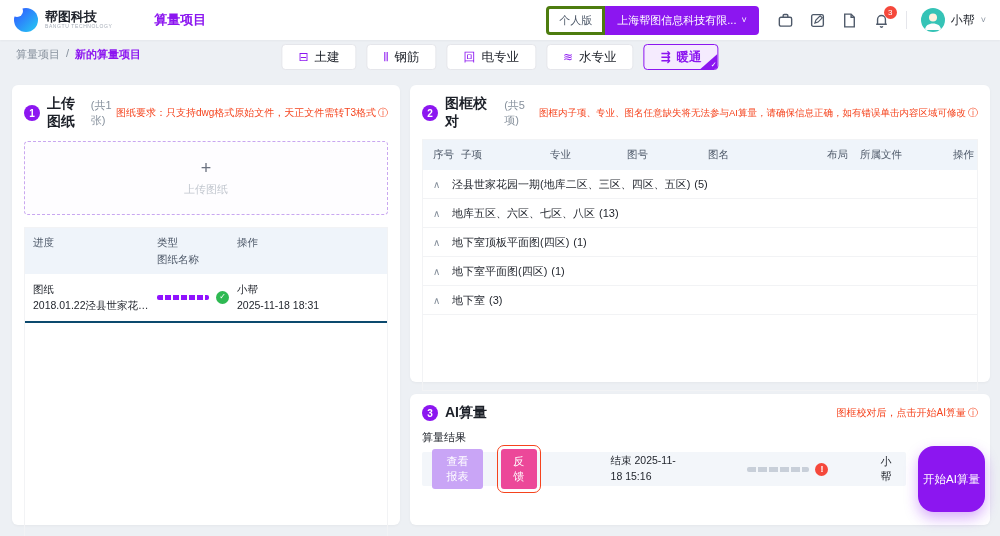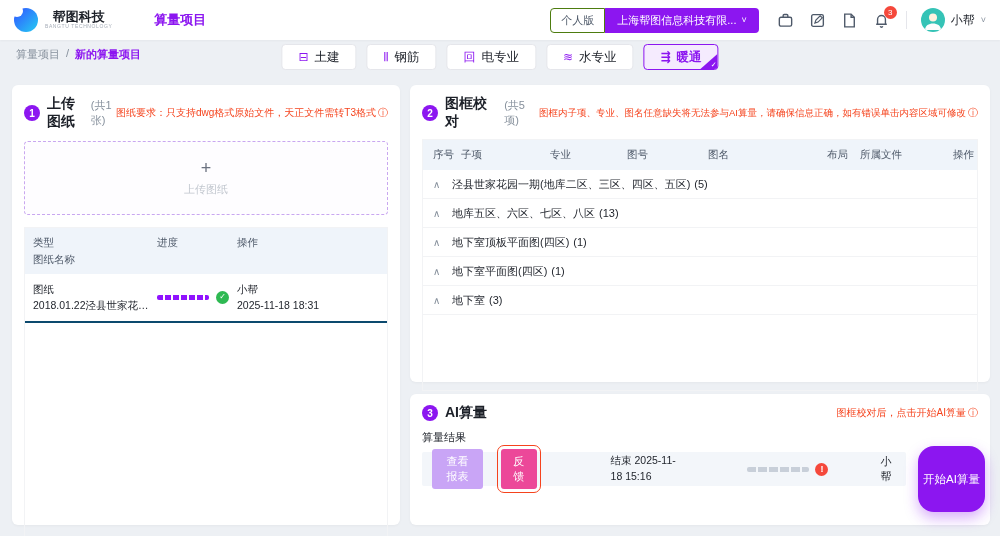--- a/index.html
+++ b/index.html
@@ -4,34 +4,34 @@
 <style>
   * { margin:0; padding:0; box-sizing:border-box; }
   html,body { width:1000px; height:536px; }
   body {
     font-family:"Liberation Sans","DejaVu Sans",sans-serif;
     background:#EDF0F4; position:relative; overflow:hidden; color:#1D2129;
   }
   
   .topbar {
     position:absolute; top:0; left:0; width:1000px; height:40px; background:#fff;
-    display:flex; align-items:center; padding:0 14px; box-shadow:0 1px 2px rgba(0,0,0,.04); z-index:5;text-align:center;
+    display:flex; align-items:center; padding:0 14px; box-shadow:0 1px 2px rgba(0,0,0,.04); z-index:5;
   }
   .logo-wrap { display:flex; align-items:center; gap:7px; }
   .logo-icon { width:24px; height:24px; border-radius:50%;
     background:linear-gradient(135deg,#2F6BFF 20%,#27B5F5 80%); position:relative; }
   .logo-icon::after { content:""; position:absolute; left:-3px; top:-3px; width:12px; height:12px;
     background:#fff; border-radius:50%; }
   .brand-text { display:flex; flex-direction:column; line-height:1.1; }
   .brand-name { font-size:13px; font-weight:bold; color:#1D2129; }
   .brand-sub { font-size:5px; color:#A6ADB8; letter-spacing:.6px; }
   .nav-item { margin-left:42px; font-size:13px; font-weight:bold; color:#8C16F0; cursor:pointer; }
   .topbar-right { margin-left:auto; display:flex; align-items:center; }
   .seg-control { display:flex; align-items:stretch; }
-  .personal-badge { background:#fff; border:1px solid #4d7c0f; color:#4E5969; font-size:11px;
+  .personal-badge { background:#fff; border:3px solid #4d7c0f; color:#4E5969; font-size:11px;
     padding:4px 10px; border-radius:4px 0 0 4px; cursor:pointer; }
   .org-select { background:#8C16F0; color:#fff; font-size:11px; padding:4px 12px;
     border-radius:0 4px 4px 0; display:flex; align-items:center; gap:5px; cursor:pointer; max-width:160px; }
   .org-select .chev { font-size:9px; }
   .icon-group { display:flex; align-items:center; gap:15px; margin-left:18px; color:#4E5969; }
   .hicon { width:17px; height:17px; position:relative; cursor:pointer; display:flex; }
   .hicon svg { width:100%; height:100%; }
   .badge { position:absolute; top:-6px; right:-7px; min-width:13px; height:13px; border-radius:7px;
     background:#F5483B; color:#fff; font-size:8px; display:flex; align-items:center; justify-content:center; padding:0 2px; }
   .divider { width:1px; height:18px; background:#E5E6EB; margin-left:16px; }
@@ -212,25 +212,25 @@
       <span>图纸要求：只支持dwg格式原始文件，天正文件需转T3格式</span>
       <span class="info-ico">ⓘ</span>
     </span>
   </div>
   <div class="dropzone">
     <span class="dz-plus">+</span>
     <span class="dz-label">上传图纸</span>
   </div>
   <div class="dtable">
     <div class="dtable-head">
+      <div>进度</div>
       <div>
         <div>类型</div>
         <div>图纸名称</div>
       </div>
-      <div>进度</div>
       <div>操作</div>
     </div>
     <div class="dtable-row">
       <div style="min-width:0;">
         <div>图纸</div>
         <div class="cell-ellipsis">2018.01.22泾县世家花园地库...</div>
       </div>
       <div class="prog-wrap">
         <span class="progress-purple"></span>
         <span class="check-circle">✓</span>

